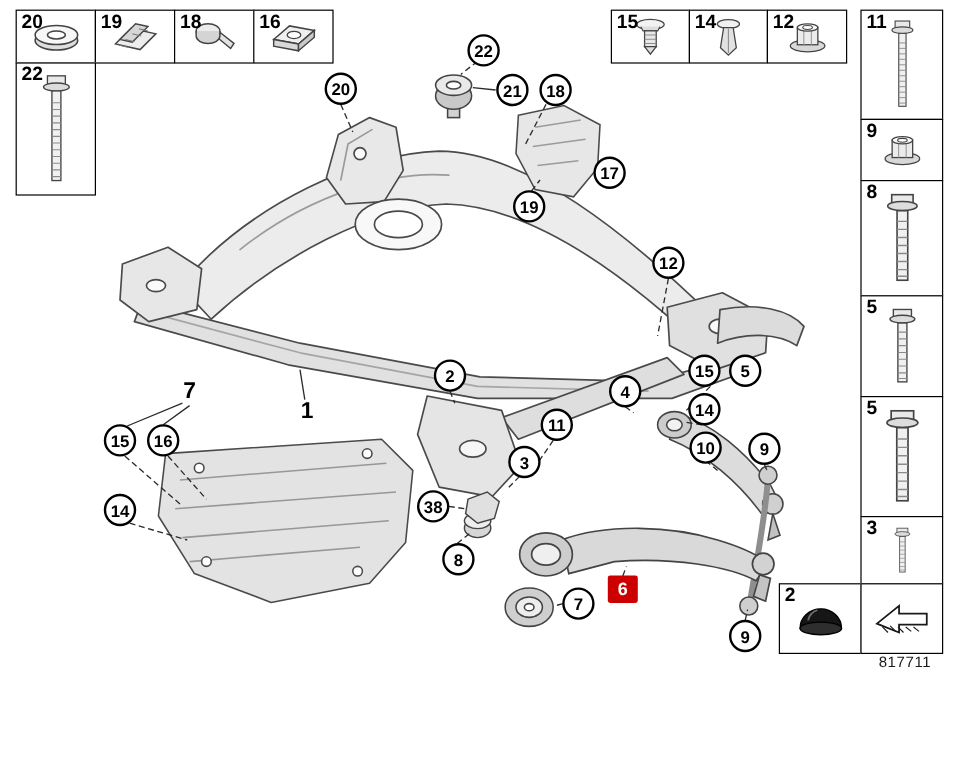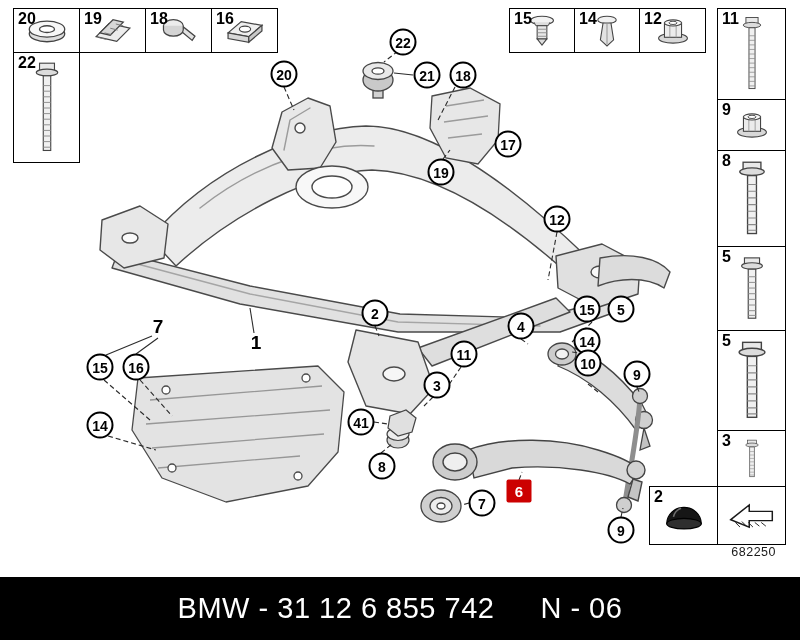--- a/index.html
+++ b/index.html
@@ -309,34 +309,30 @@
       <div class="callout circle" style="left: 463px; top: 75px;">18</div>
       <div class="callout circle" style="left: 508px; top: 144px;">17</div>
       <div class="callout circle" style="left: 441px; top: 172px;">19</div>
       <div class="callout circle" style="left: 557px; top: 219px;">12</div>
       <div class="callout circle" style="left: 375px; top: 313px;">2</div>
       <div class="callout circle" style="left: 587px; top: 309px;">15</div>
       <div class="callout circle" style="left: 621px; top: 309px;">5</div>
       <div class="callout circle" style="left: 521px; top: 326px;">4</div>
       <div class="callout circle" style="left: 587px; top: 341px;">14</div>
       <div class="callout circle" style="left: 464px; top: 354px;">11</div>
-      <div class="callout circle" style="left: 588px; top: 363px;">10</div>
+      <div class="callout circle" style="left: 588px; top: 373px;">10</div>
       <div class="callout circle" style="left: 637px; top: 374px;">9</div>
       <div class="callout circle" style="left: 437px; top: 385px;">3</div>
       <div class="callout plain" style="left: 256px; top: 343px;">1</div>
       <div class="callout plain" style="left: 158px; top: 327px;">7</div>
       <div class="callout circle" style="left: 100px; top: 367px;">15</div>
       <div class="callout circle" style="left: 136px; top: 367px;">16</div>
       <div class="callout circle" style="left: 100px; top: 425px;">14</div>
-      <div class="callout circle" style="left: 361px; top: 422px;">41</div>
+      <div class="callout circle" style="left: 361px; top: 422px;">38</div>
       <div class="callout circle" style="left: 382px; top: 466px;">8</div>
       <div class="callout highlight" style="left: 519px; top: 491px; background: rgb(204, 0, 0);">6</div>
       <div class="callout circle" style="left: 482px; top: 503px;">7</div>
       <div class="callout circle" style="left: 621px; top: 530px;">9</div>
     </div>
 
-  <div class="drawing-number">682250</div>
-
-  <div class="footer">
-    <span>BMW - 31 12 6 855 742</span>
-    <span>N - 06</span>
-  </div>
+  <div class="drawing-number">817711</div>
+
 </div>
 
 </body></html>

